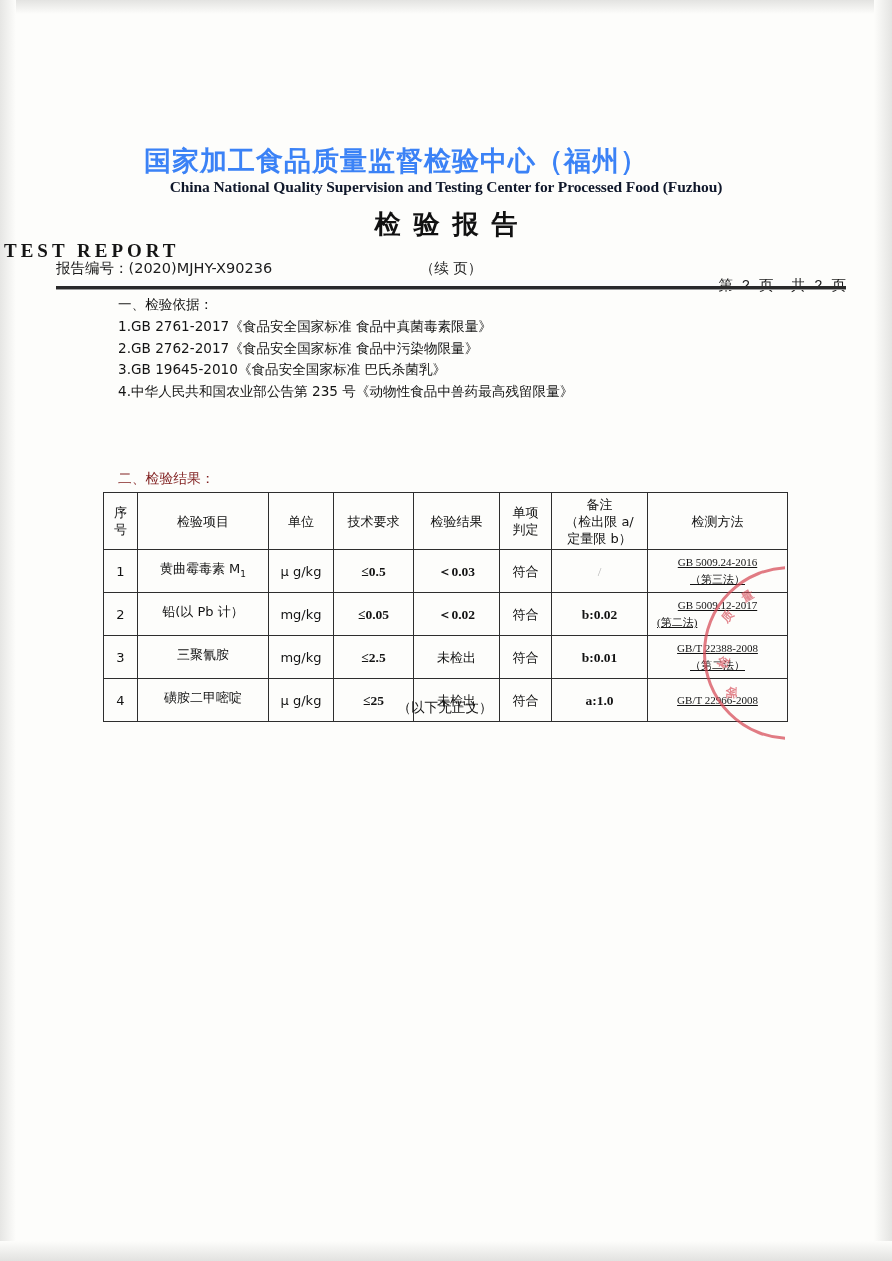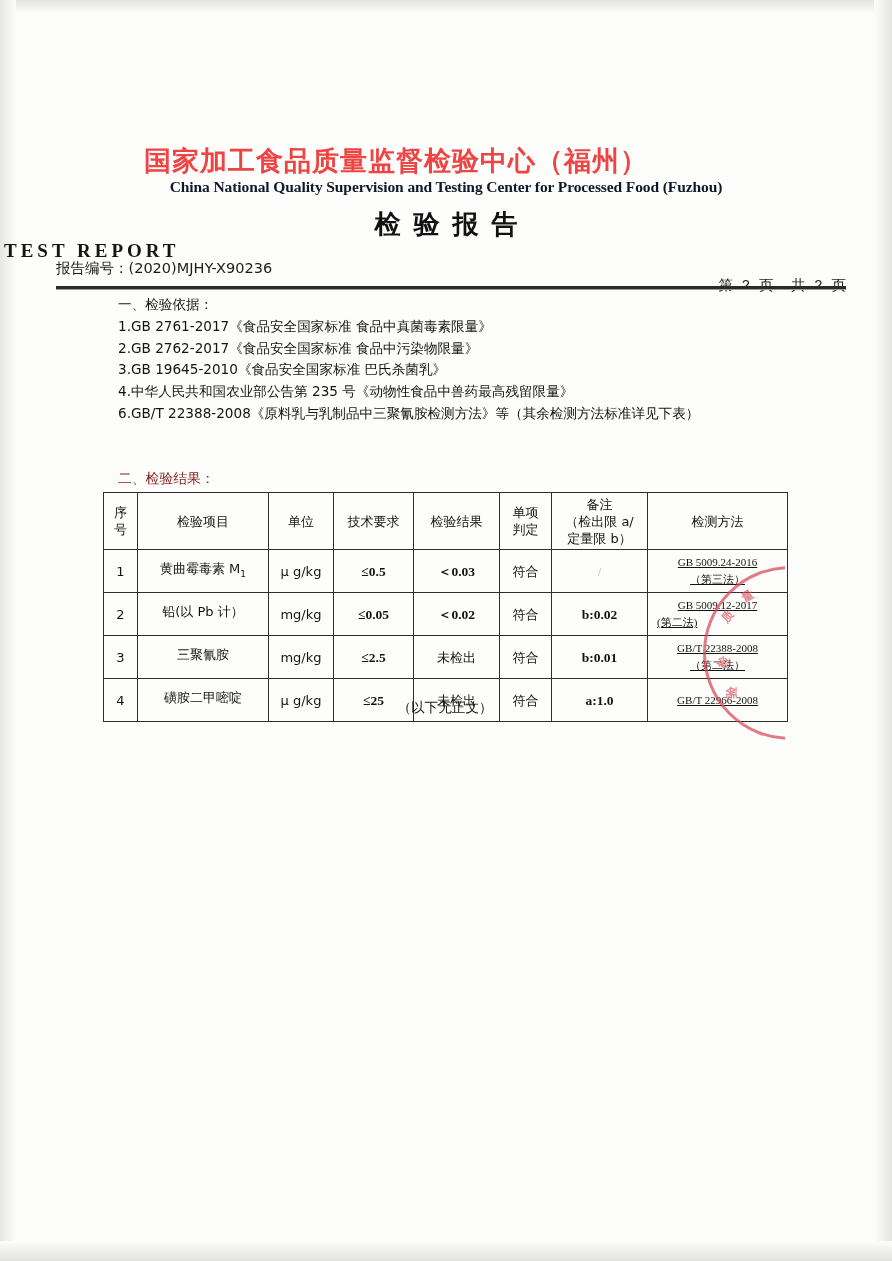--- a/index.html
+++ b/index.html
@@ -28,21 +28,21 @@
       background: linear-gradient(0deg,#e2e2e0 0%, #fdfdfb 100%); }
 
   .title-cn {
     position: absolute;
     left: 0; top: 143px; width: 792px;
     text-align: center;
     font-family: "DejaVu Sans", sans-serif;
     font-weight: bold;
     font-size: 27px;
     letter-spacing: 1px;
-    color: #ef4444;
+    color: #3b82f6;
   }
   .title-en {
     position: absolute;
     left: 0; top: 178px; width: 892px;
     text-align: center;
     font-family: "Liberation Serif", serif;
     font-weight: bold;
     font-size: 15.5px;
     letter-spacing: -0.1px;
     color: #0f172a;
@@ -203,32 +203,32 @@
   <div class="scan-edge-right"></div>
   <div class="scan-edge-bottom"></div>
 
   <div class="title-cn">国家加工食品质量监督检验中心（福州）</div>
   <div class="title-en">China National Quality Supervision and Testing Center for Processed Food (Fuzhou)</div>
   <div class="subtitle-cn">检验报告</div>
   <div class="subtitle-en">TEST  REPORT</div>
 
   <div class="meta-row">
     <div class="meta-left"><span>报告编号：</span><span>(2020)MJHY-X90236</span></div>
+    <div class="meta-center">（续 页）</div>
     <div class="meta-right">第 2 页  共 2 页</div>
   </div>
 
   <div class="rule"></div>
 
   <div class="body-block">
     <div class="ln">一、检验依据：</div>
     <div class="ln">1.GB 2761-2017《食品安全国家标准 食品中真菌毒素限量》</div>
     <div class="ln">2.GB 2762-2017《食品安全国家标准 食品中污染物限量》</div>
     <div class="ln">3.GB 19645-2010《食品安全国家标准 巴氏杀菌乳》</div>
     <div class="ln">4.中华人民共和国农业部公告第 235 号《动物性食品中兽药最高残留限量》</div>
-    <div class="ln">6.GB/T 22388-2008《原料乳与乳制品中三聚氰胺检测方法》等（其余检测方法标准详见下表）</div>
   </div>
 
   <div class="results-label">二、检验结果：</div>
 
   <table class="report">
     <colgroup>
       <col class="c-no">
         <col class="c-item">
         <col class="c-unit">
         <col class="c-req">

